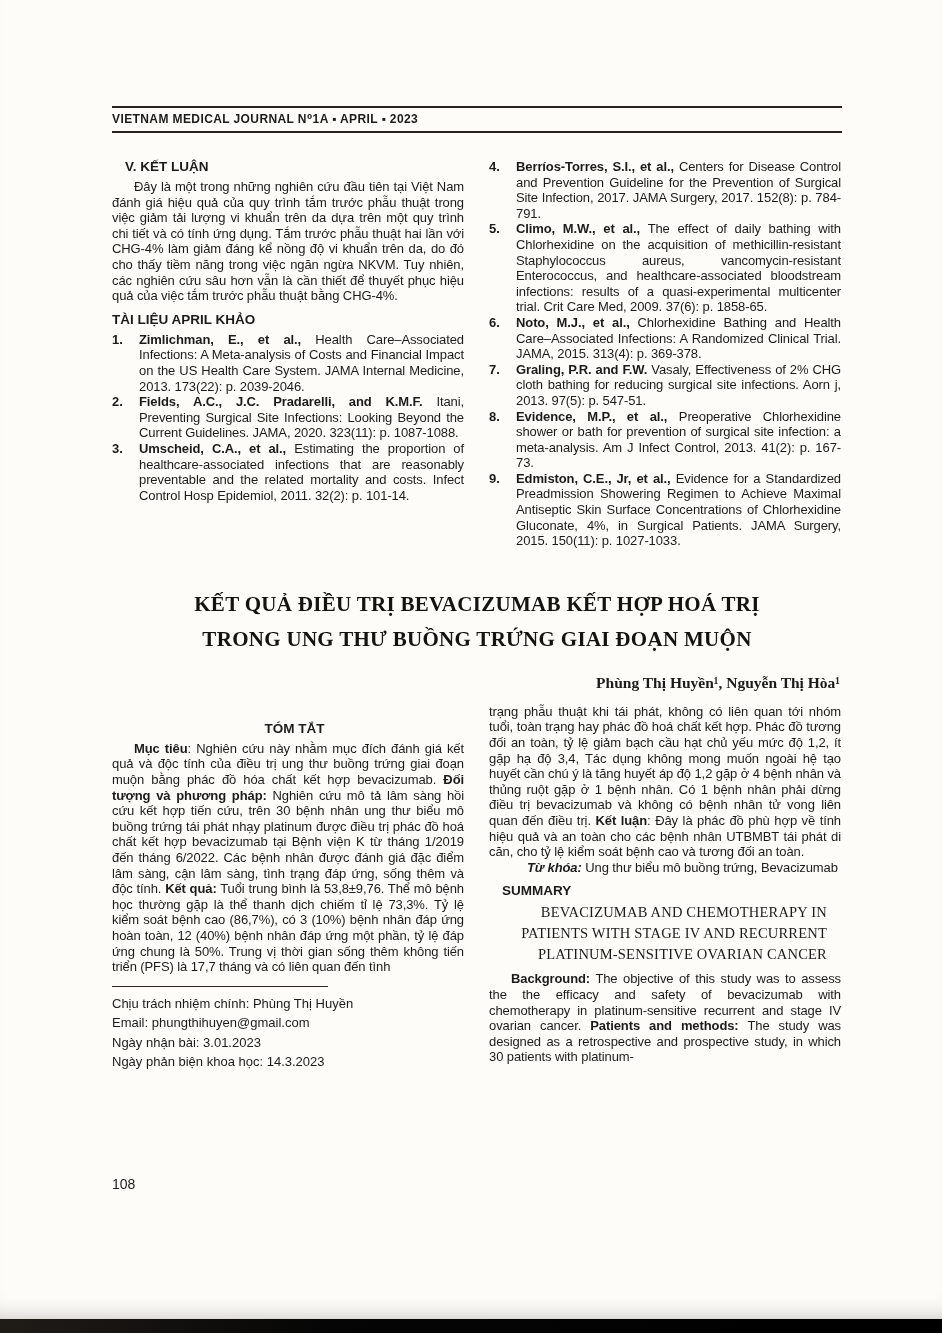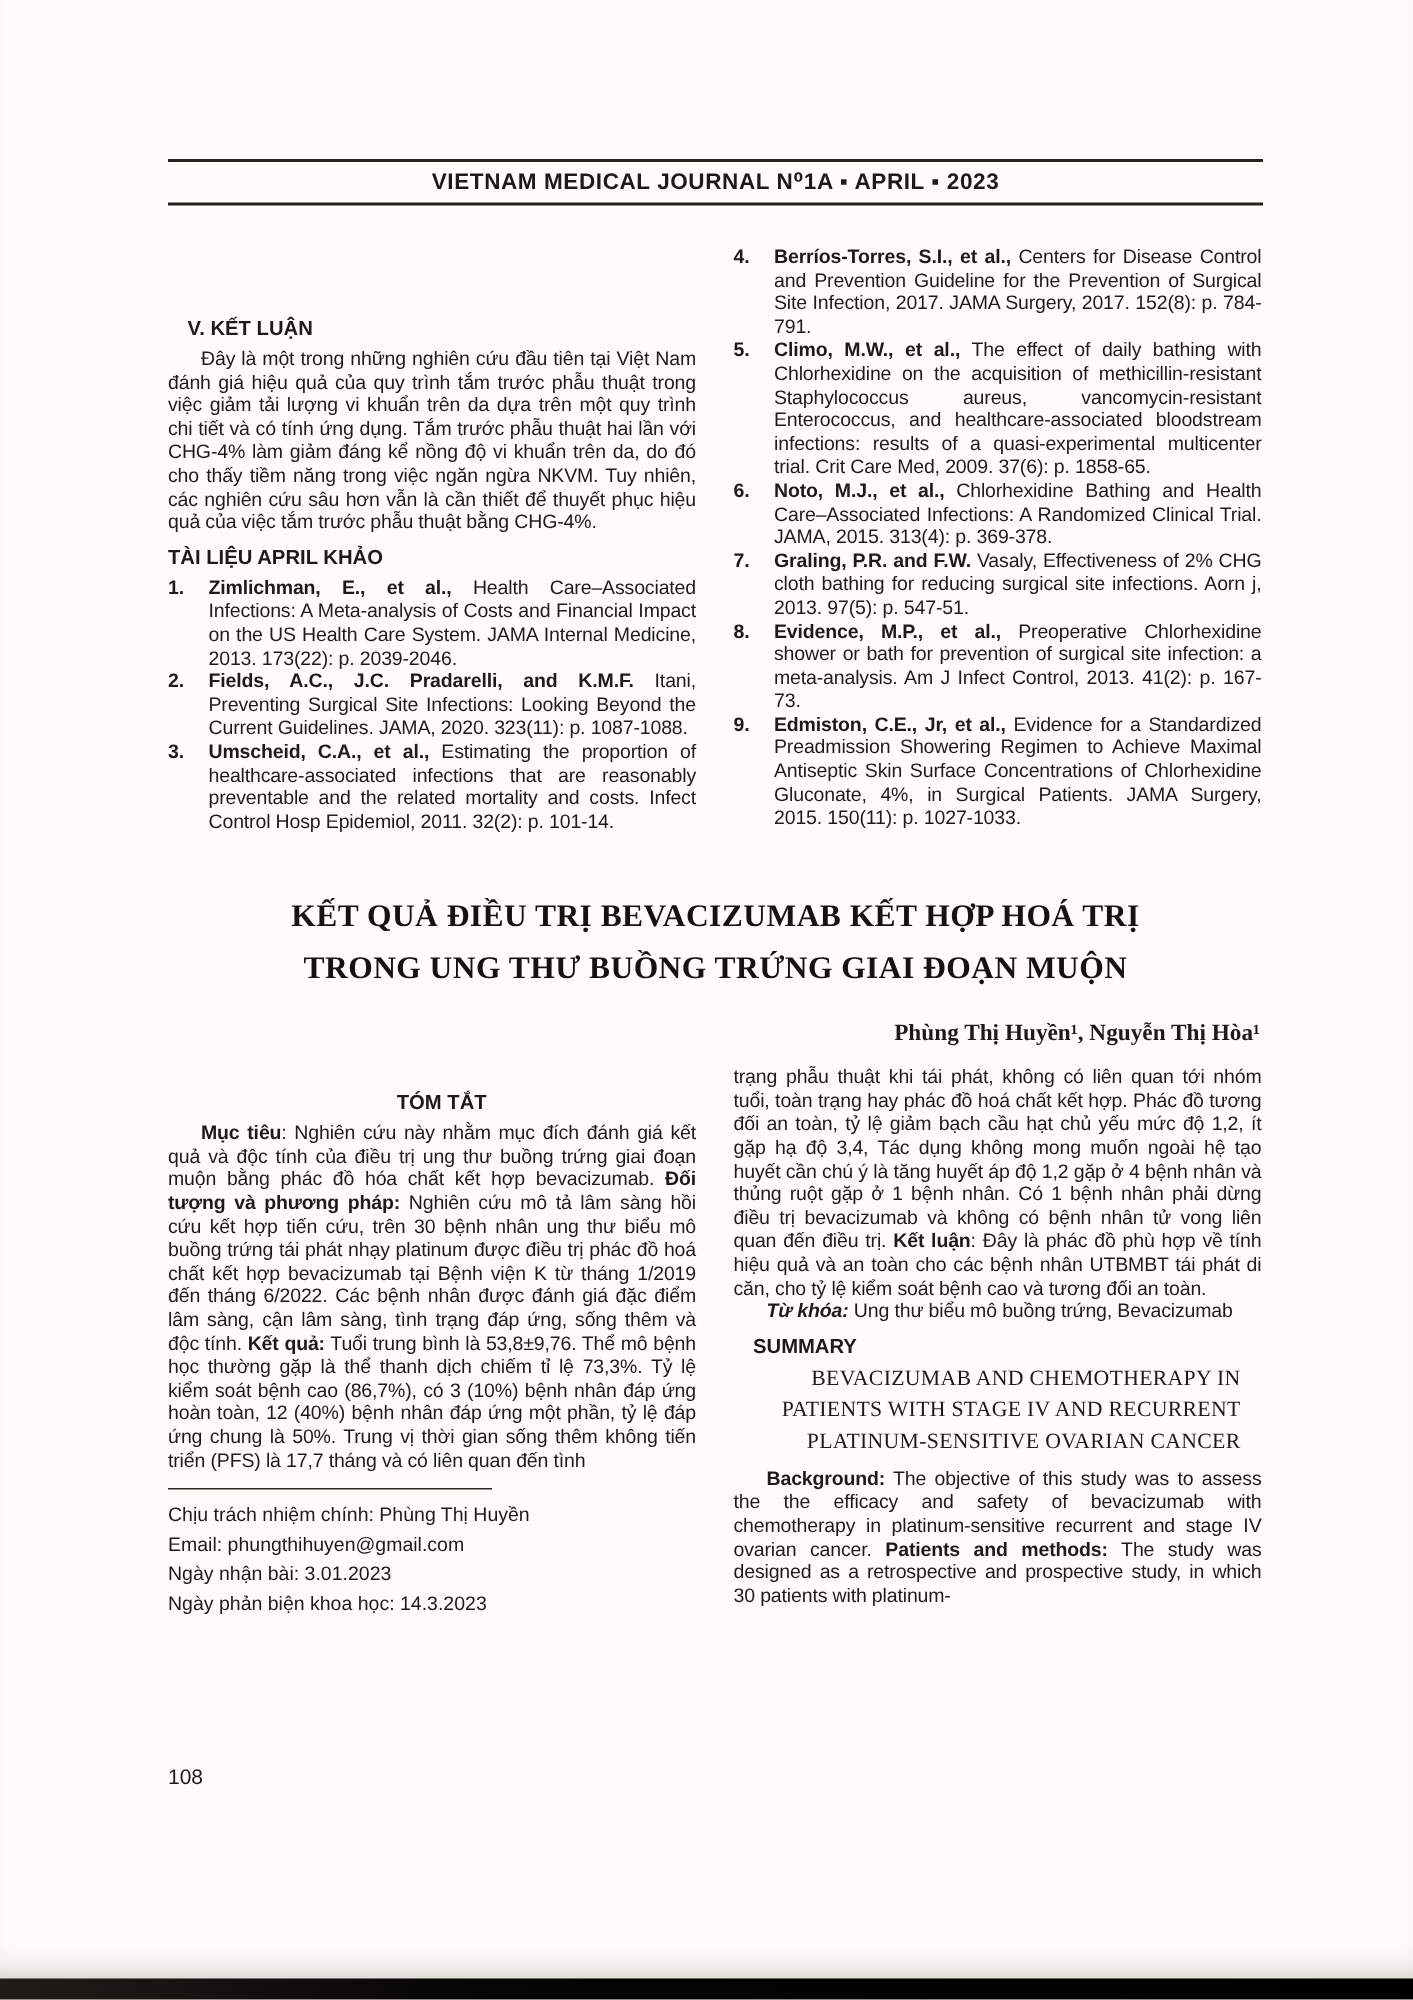--- a/index.html
+++ b/index.html
@@ -17,36 +17,35 @@
     font-family: "Liberation Sans", "DejaVu Sans", sans-serif;
     box-shadow: inset 0 -34px 26px -24px rgba(45,35,22,0.38);
   }
 
   .content { position: absolute; left: 112px; top: 106px; width: 730px; }
 
   .journal-header {
     border-top: 2px solid #26231f;
     border-bottom: 2px solid #26231f;
     padding: 4px 0 5px;
-    text-align: center;
+    text-align: left;
     font-weight: bold;
-    font-size: 15px;
+    font-size: 12px;
     letter-spacing: 0.4px;
   }
 
   .cols { display: flex; gap: 25px; }
   .cols-top { margin-top: 26px; }
   .cols-bottom { margin-top: 12px; }
   .col { flex: 0 0 352px; width: 352px; }
 
   .h-section {
     font-size: 13.5px;
     font-weight: bold;
     margin-bottom: 5px;
-    margin-top: 48px;
   }
   .h-indent { padding-left: 13px; }
   .refs-h { margin-top: 8px; }
   .abstract-h { margin-top: 17px; text-align: center; }
   .summary-h { margin-top: 8px; margin-bottom: 4px; }
 
   p.body {
     font-size: 13px;
     line-height: 15.6px;
     text-align: justify;
@@ -58,21 +57,21 @@
     font-size: 13px;
     line-height: 15.6px;
     text-align: justify;
     letter-spacing: -0.1px;
     padding-left: 27px;
     text-indent: -27px;
   }
   .ref .num { font-weight: bold; display: inline-block; width: 27px; text-indent: 0; }
 
   .rb { font-weight: bold; }
-  .ri { font-style: italic; }
+  .ri { font-style: italic; margin-left: 16px; }
 
   .title-block {
     margin-top: 38px;
     text-align: center;
     font-family: "Liberation Serif", "DejaVu Serif", serif;
     font-weight: bold;
     font-size: 21px;
     line-height: 35px;
     letter-spacing: 0.3px;
     color: #141310;

